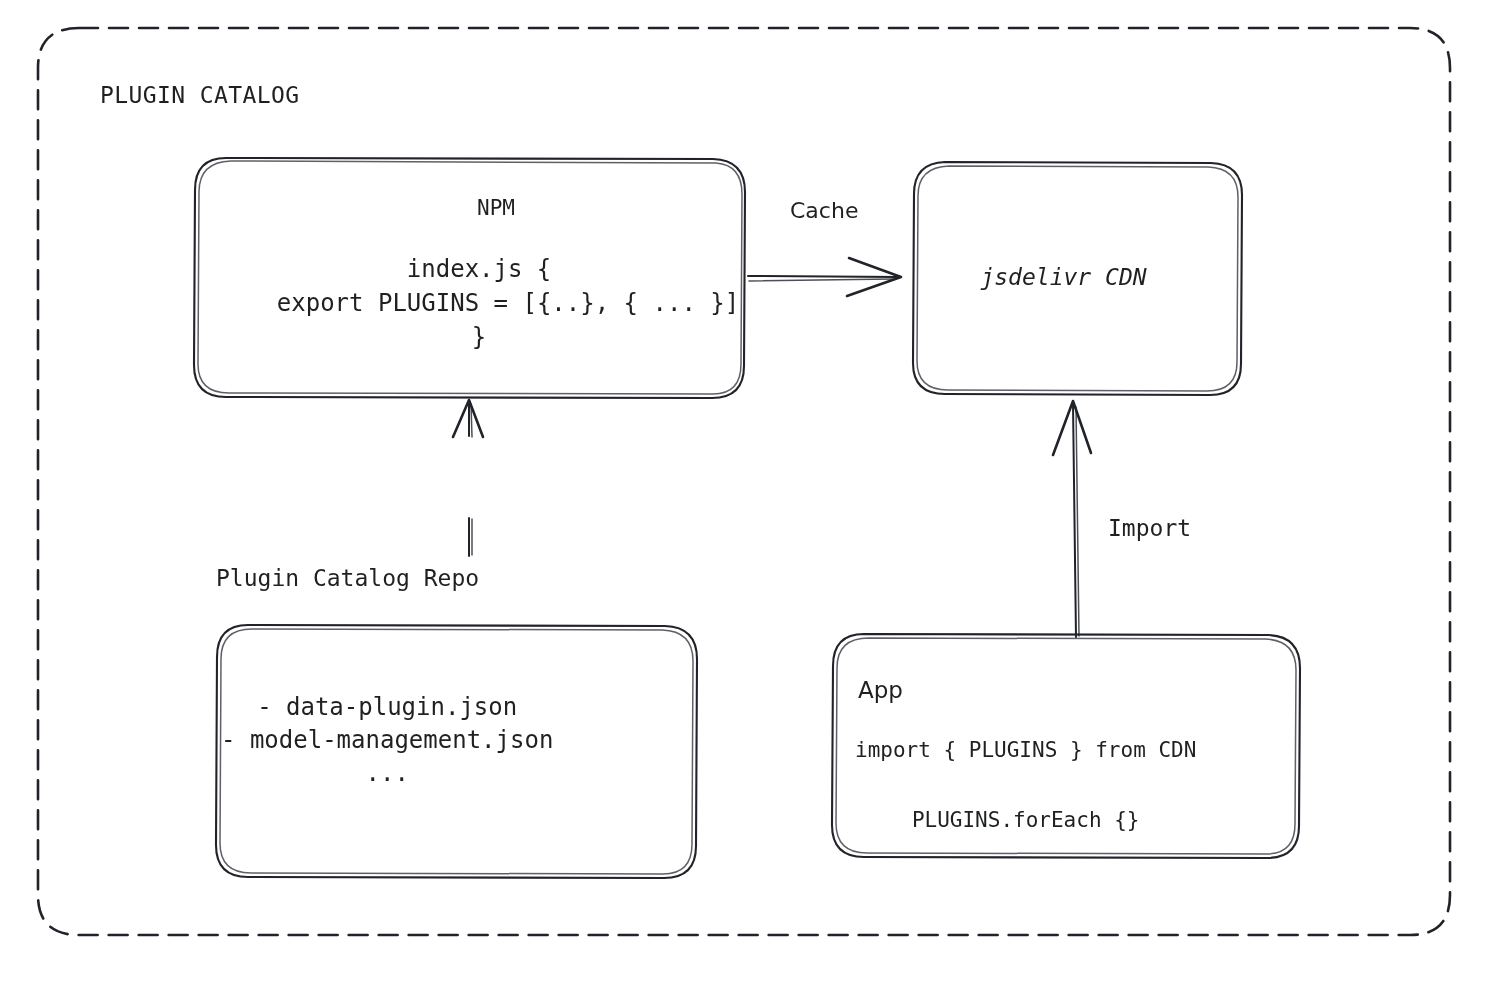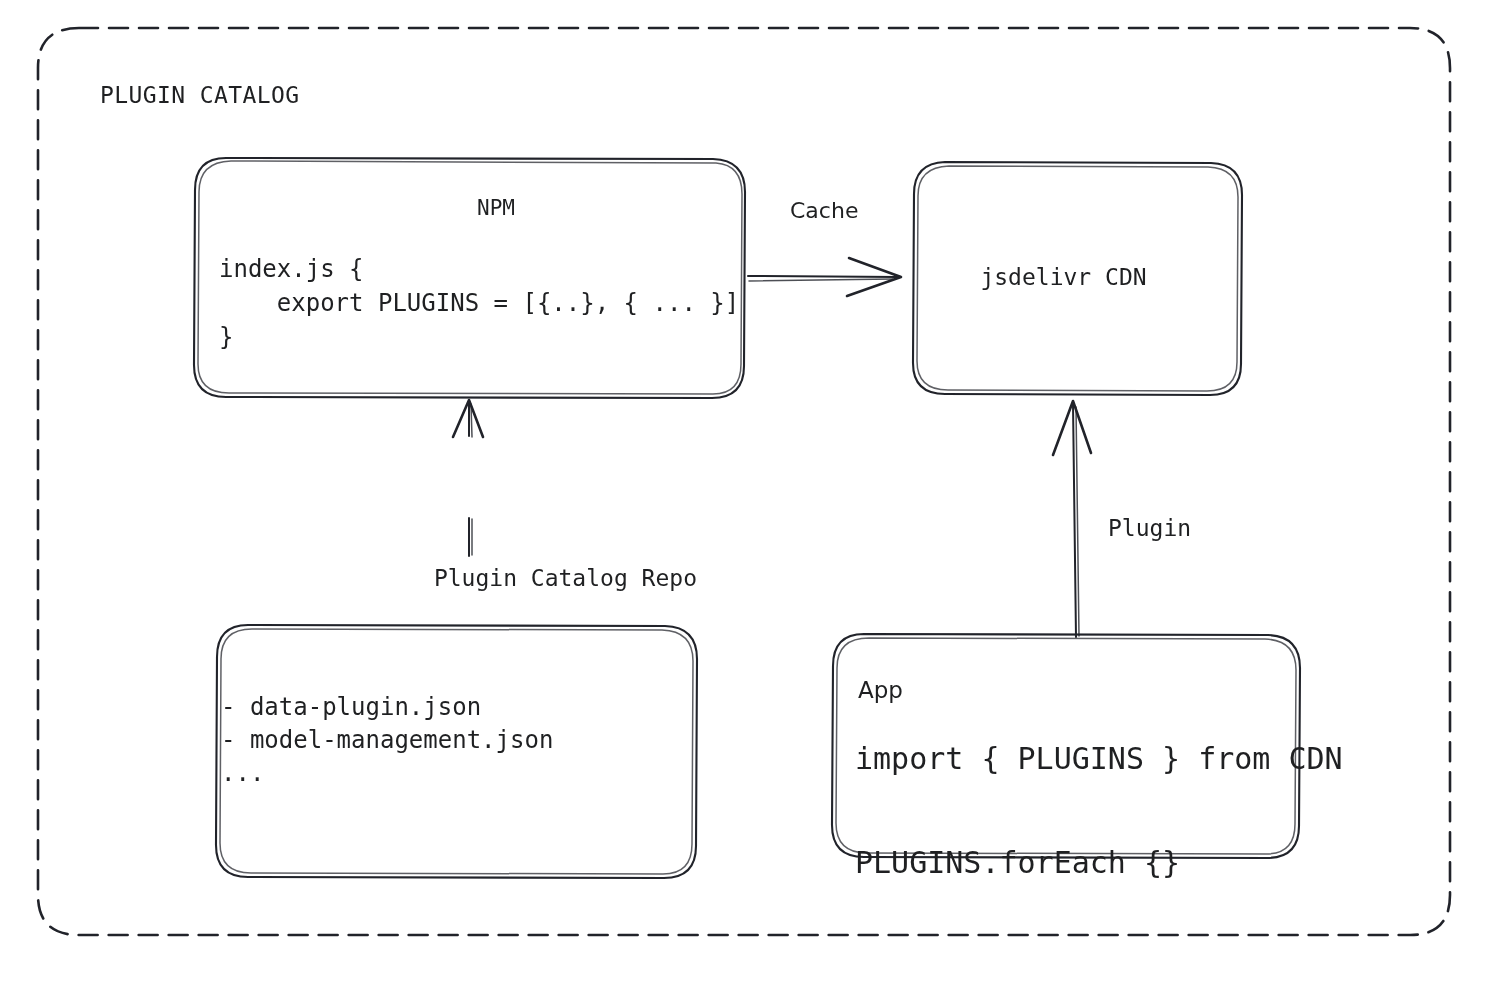--- a/index.html
+++ b/index.html
@@ -61,20 +61,21 @@
   #sketch-layer .arrow-head {
     stroke-width: 2.6;
     fill: none;
   }
 
   
   .txt {
     position: absolute;
     white-space: pre;
     color: #1f2022;
+    text-align: center;
   }
   .mono {
     font-family: "DejaVu Sans Mono", "Liberation Mono", monospace;
   }
   .sans {
     font-family: "DejaVu Sans", "Liberation Sans", sans-serif;
   }
 
   #container-title {
     left: 100px;
@@ -96,20 +97,21 @@
     font-size: 24px;
     line-height: 34px;
   }
 
   #cdn-title {
     left: 913px;
     top: 264px;
     width: 301px;
     text-align: center;
     font-size: 23px;
+    font-style: italic;
   }
 
   #cache-label {
     left: 790px;
     top: 198px;
     font-size: 22px;
   }
 
   #build-label {
     left: 348px;
@@ -117,40 +119,40 @@
     width: 240px;
     text-align: center;
     font-size: 23px;
     line-height: 34px;
   }
 
   #repo-title {
     left: 216px;
     top: 565px;
     width: 481px;
-    text-align: right;
+    text-align: left;
     font-size: 23px;
   }
   #repo-list {
     left: 221px;
     top: 691px;
     font-size: 24px;
     line-height: 33px;
   }
 
   #app-title {
     left: 858px;
     top: 677px;
     font-size: 23px;
   }
   #app-code {
     left: 855px;
     top: 733px;
-    font-size: 30px;
-    line-height: 52px;
+    font-size: 21px;
+    line-height: 35px;
   }
 
   #import-label {
     left: 1108px;
     top: 515px;
     font-size: 23px;
   }
 </style>
 </head>
 <body>
@@ -232,15 +234,15 @@
   <div class="txt mono" id="repo-list">- data-plugin.json
 - model-management.json
 ...</div>
 
   <div class="txt sans" id="app-title">App</div>
 
   <div class="txt mono" id="app-code">import { PLUGINS } from CDN
 
 PLUGINS.forEach {}</div>
 
-  <div class="txt mono" id="import-label">Plugin</div>
+  <div class="txt mono" id="import-label">Import</div>
 
 </div>
 
 </body></html>

